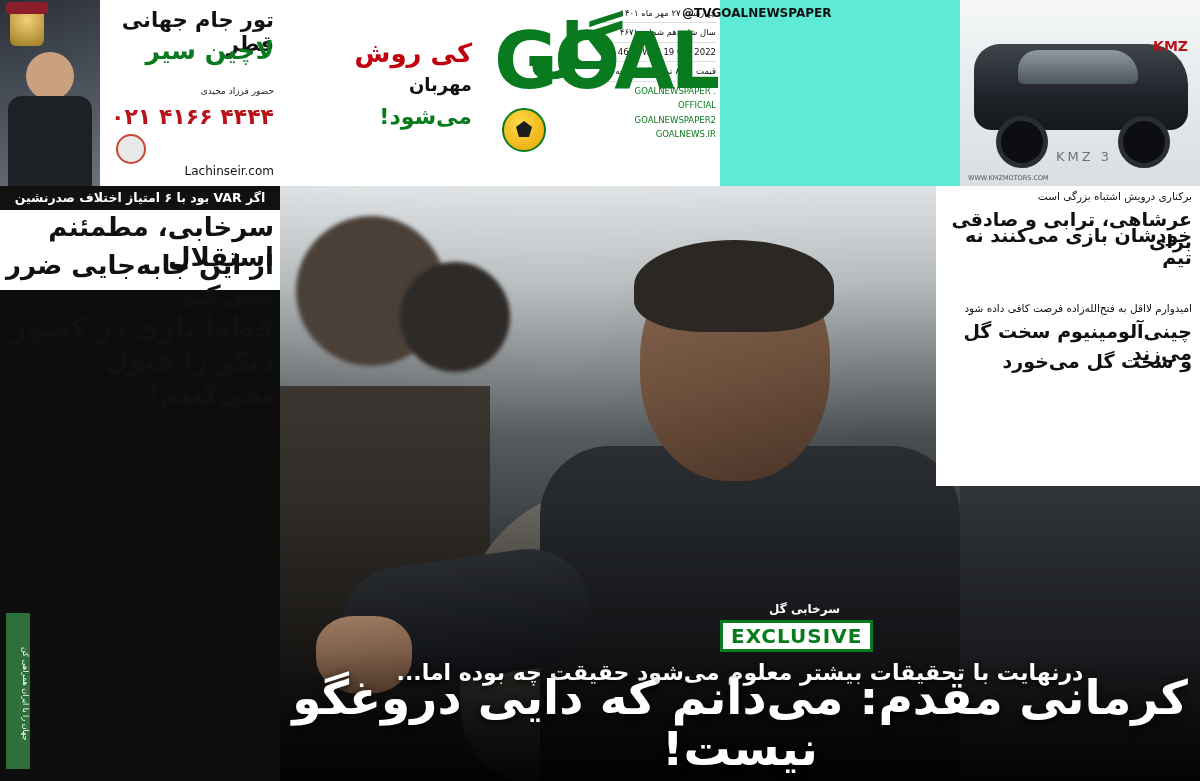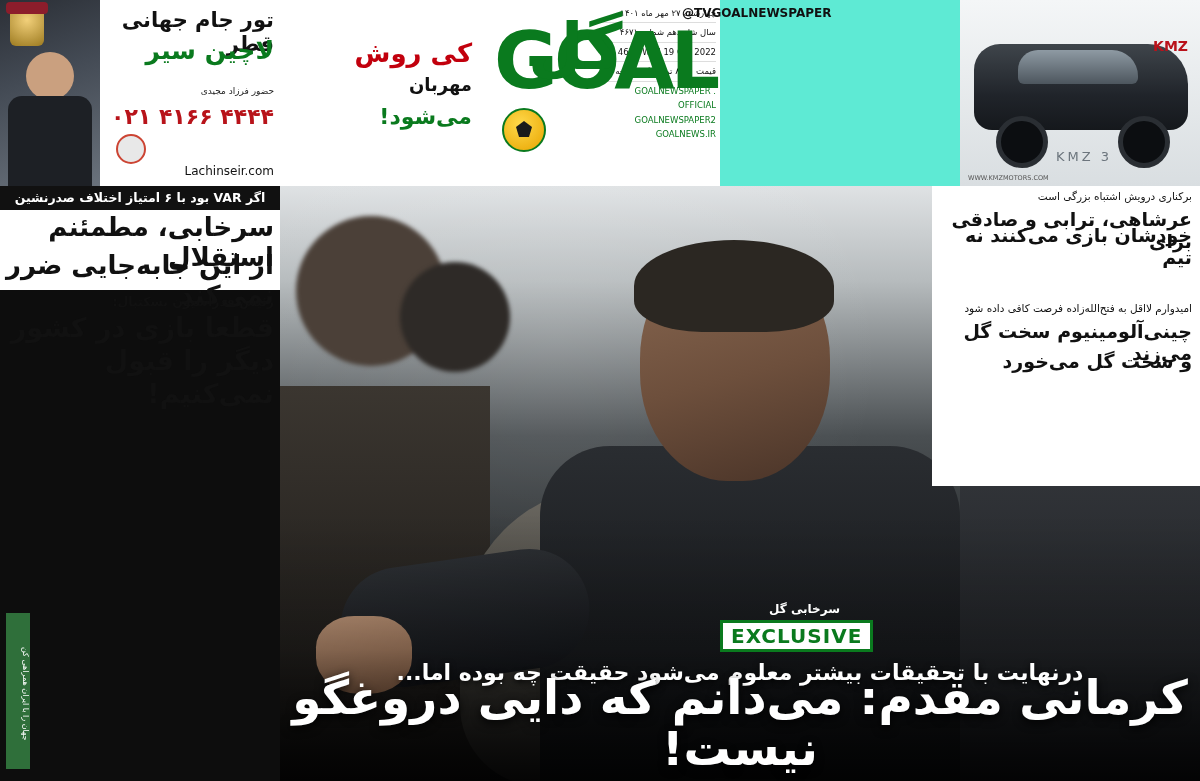--- a/index.html
+++ b/index.html
@@ -195,21 +195,21 @@
     position:absolute;left:36px;top:430px;width:96px;height:78px;border-radius:40% 40% 46% 46%;
     background:linear-gradient(170deg,#c39a7c,#8d6449);
   }
   .photo-vignette{
     position:absolute;inset:0;
     background:linear-gradient(0deg,rgba(0,0,0,.85) 0%,rgba(0,0,0,.25) 22%,rgba(0,0,0,0) 45%);
   }
 
   
   .right-overlay{
-    position:absolute;right:0;top:0;width:268px;height:300px;background:#fff;
+    position:absolute;right:0;top:0;width:216px;height:300px;background:#fff;padding-left:48px;
   }
   .ro-k1{position:absolute;right:8px;top:4px;font-size:10.5px;color:#111;}
   .ro-k2{position:absolute;right:8px;top:22px;font-size:19px;font-weight:bold;color:#111;}
   .ro-k3{position:absolute;right:8px;top:38px;font-size:19px;font-weight:bold;color:#111;}
   .ro-k4{position:absolute;right:8px;top:116px;font-size:10.5px;color:#111;}
   .ro-k5{position:absolute;right:8px;top:134px;font-size:19px;font-weight:bold;color:#111;}
   .ro-k6{position:absolute;right:8px;top:164px;font-size:19px;font-weight:bold;color:#111;}
 
   
   .exclusive{

